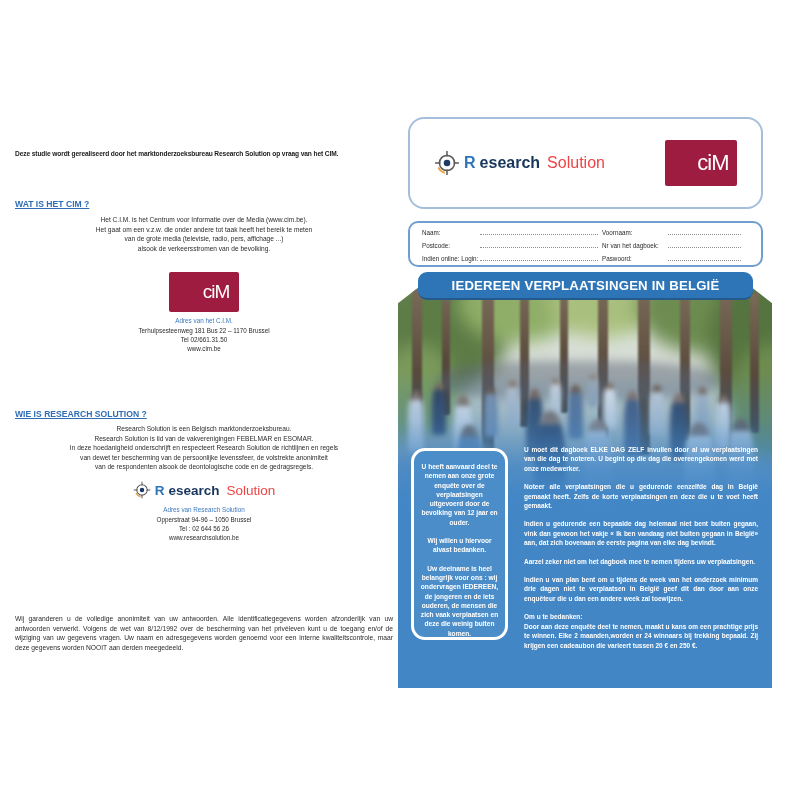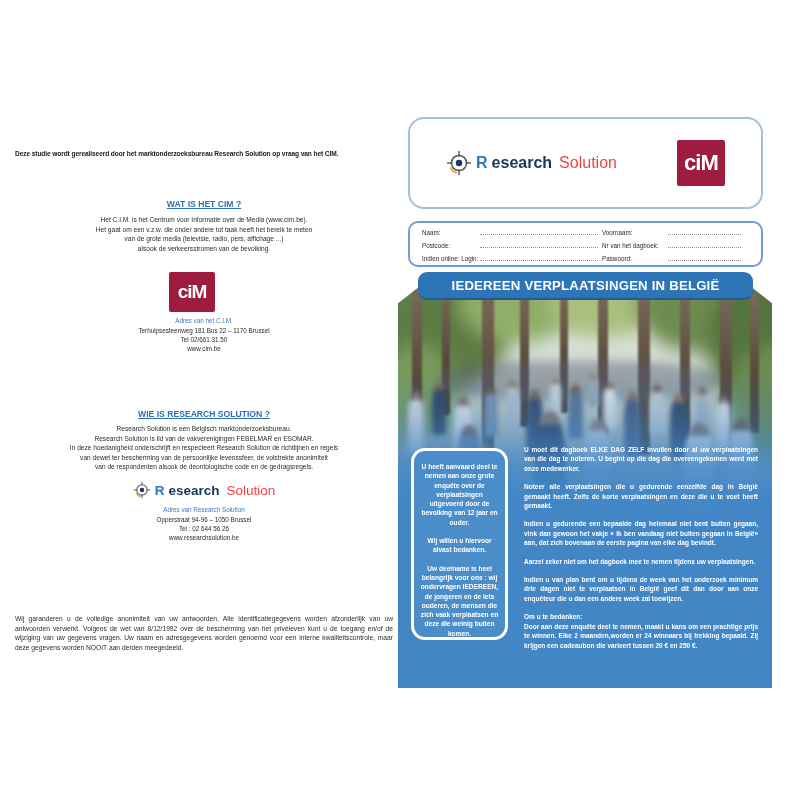--- a/index.html
+++ b/index.html
@@ -4,36 +4,36 @@
 <style>
   html,body{margin:0;padding:0;}
   body{
     width:800px;height:800px;background:#ffffff;position:relative;overflow:hidden;
     font-family:"Liberation Sans", sans-serif;color:#1a1a1a;
   }
   .abs{position:absolute;}
   
   .lp{left:15px;width:378px;}
   .intro{top:150px;font-size:6.6px;font-weight:bold;letter-spacing:-0.1px;white-space:nowrap;}
-  .h-blue{font-size:8.6px;font-weight:bold;color:#2f6db5;text-decoration:underline;text-align:center;}
+  .h-blue{font-size:8.6px;font-weight:bold;color:#2f6db5;text-decoration:underline;}
   #h-cim{top:199px;}
   #h-rs{top:409px;}
   .body-lines{text-align:center;font-size:6.6px;line-height:9.6px;color:#2b2b2b;}
   #cim-body{top:215px;}
   #rs-body{top:424px;}
   .addr-label{color:#3b78be;font-size:6.3px;text-align:center;}
   .addr-lines{font-size:6.3px;line-height:9px;text-align:center;color:#2b2b2b;}
   #cim-addr-label{top:317px;}
   #cim-addr{top:326px;}
   #rs-addr-label{top:506px;}
   #rs-addr{top:515px;}
   .footer{top:614px;font-size:6.7px;line-height:9.7px;text-align:justify;color:#2b2b2b;}
   .cim-badge{
-    background:#9e1c40;color:#fff;font-weight:bold;display:flex;align-items:center;justify-content:center;
-    letter-spacing:-1px;border-radius:2px;
+    background:#9e1c40;color:#fff;font-weight:normal;display:flex;align-items:center;justify-content:center;
+    letter-spacing:-1px;border-radius:2px;padding-left:24px;
   }
   #cim-badge-left{left:169px;top:272px;width:46px;height:40px;font-size:19px;}
   .rs-logo{display:flex;align-items:center;justify-content:center;gap:4px;}
   #rs-logo-left{left:15px;top:479px;width:378px;height:22px;}
   #rs-logo-left .r-first{font-size:13.5px;}
   #rs-logo-left .r-rest{font-size:13.5px;}
   #rs-logo-left .r-sol{font-size:13.5px;}
   .r-first{color:#2e75b6;font-weight:bold;}
   .r-rest{color:#17365d;font-weight:bold;margin-right:3px;}
   .r-sol{color:#ef4444;}

